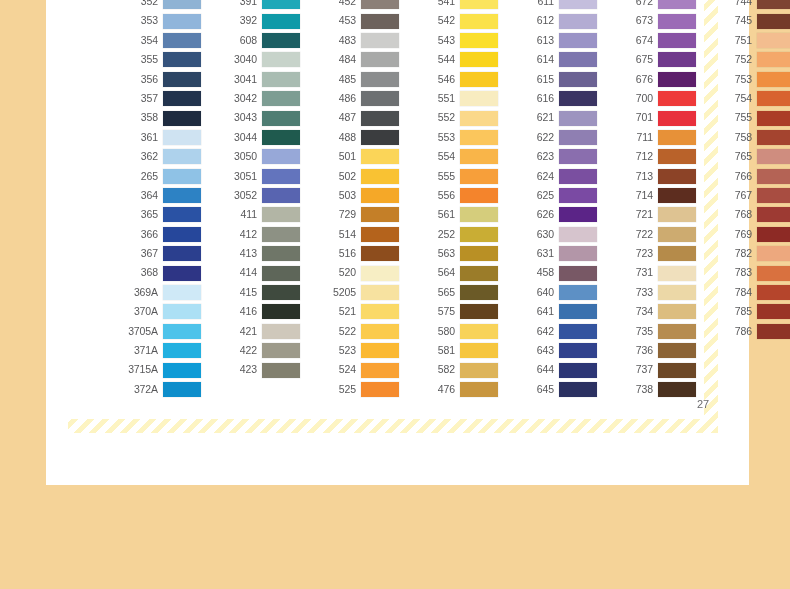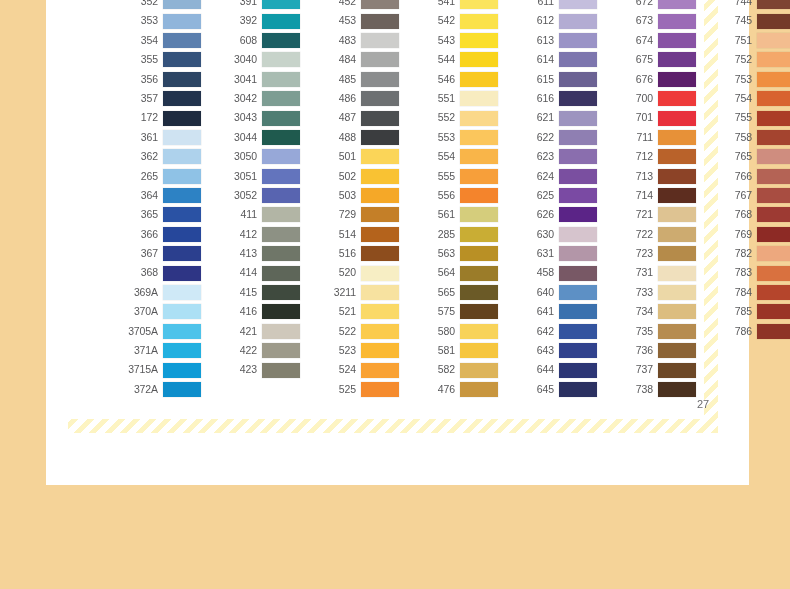--- a/index.html
+++ b/index.html
@@ -139,21 +139,21 @@
         </div>
         <div class="swatch-row">
           <span class="swatch-code">356</span>
           <span class="swatch-chip" style="background: rgb(44, 69, 100);"></span>
         </div>
         <div class="swatch-row">
           <span class="swatch-code">357</span>
           <span class="swatch-chip" style="background: rgb(34, 51, 77);"></span>
         </div>
         <div class="swatch-row">
-          <span class="swatch-code">172</span>
+          <span class="swatch-code">358</span>
           <span class="swatch-chip" style="background: rgb(30, 43, 63);"></span>
         </div>
         <div class="swatch-row">
           <span class="swatch-code">361</span>
           <span class="swatch-chip" style="background: rgb(207, 227, 242);"></span>
         </div>
         <div class="swatch-row">
           <span class="swatch-code">362</span>
           <span class="swatch-chip" style="background: rgb(174, 210, 236);"></span>
         </div>
@@ -343,21 +343,21 @@
         </div>
         <div class="swatch-row">
           <span class="swatch-code">516</span>
           <span class="swatch-chip" style="background: rgb(141, 77, 29);"></span>
         </div>
         <div class="swatch-row">
           <span class="swatch-code">520</span>
           <span class="swatch-chip" style="background: rgb(247, 238, 196);"></span>
         </div>
         <div class="swatch-row">
-          <span class="swatch-code">3211</span>
+          <span class="swatch-code">5205</span>
           <span class="swatch-chip" style="background: rgb(247, 226, 160);"></span>
         </div>
         <div class="swatch-row">
           <span class="swatch-code">521</span>
           <span class="swatch-chip" style="background: rgb(250, 217, 104);"></span>
         </div>
         <div class="swatch-row">
           <span class="swatch-code">522</span>
           <span class="swatch-chip" style="background: rgb(251, 203, 76);"></span>
         </div>
@@ -417,21 +417,21 @@
         </div>
         <div class="swatch-row">
           <span class="swatch-code">556</span>
           <span class="swatch-chip" style="background: rgb(244, 132, 44);"></span>
         </div>
         <div class="swatch-row">
           <span class="swatch-code">561</span>
           <span class="swatch-chip" style="background: rgb(213, 205, 124);"></span>
         </div>
         <div class="swatch-row">
-          <span class="swatch-code">285</span>
+          <span class="swatch-code">252</span>
           <span class="swatch-chip" style="background: rgb(201, 173, 52);"></span>
         </div>
         <div class="swatch-row">
           <span class="swatch-code">563</span>
           <span class="swatch-chip" style="background: rgb(185, 144, 37);"></span>
         </div>
         <div class="swatch-row">
           <span class="swatch-code">564</span>
           <span class="swatch-chip" style="background: rgb(155, 124, 41);"></span>
         </div>

